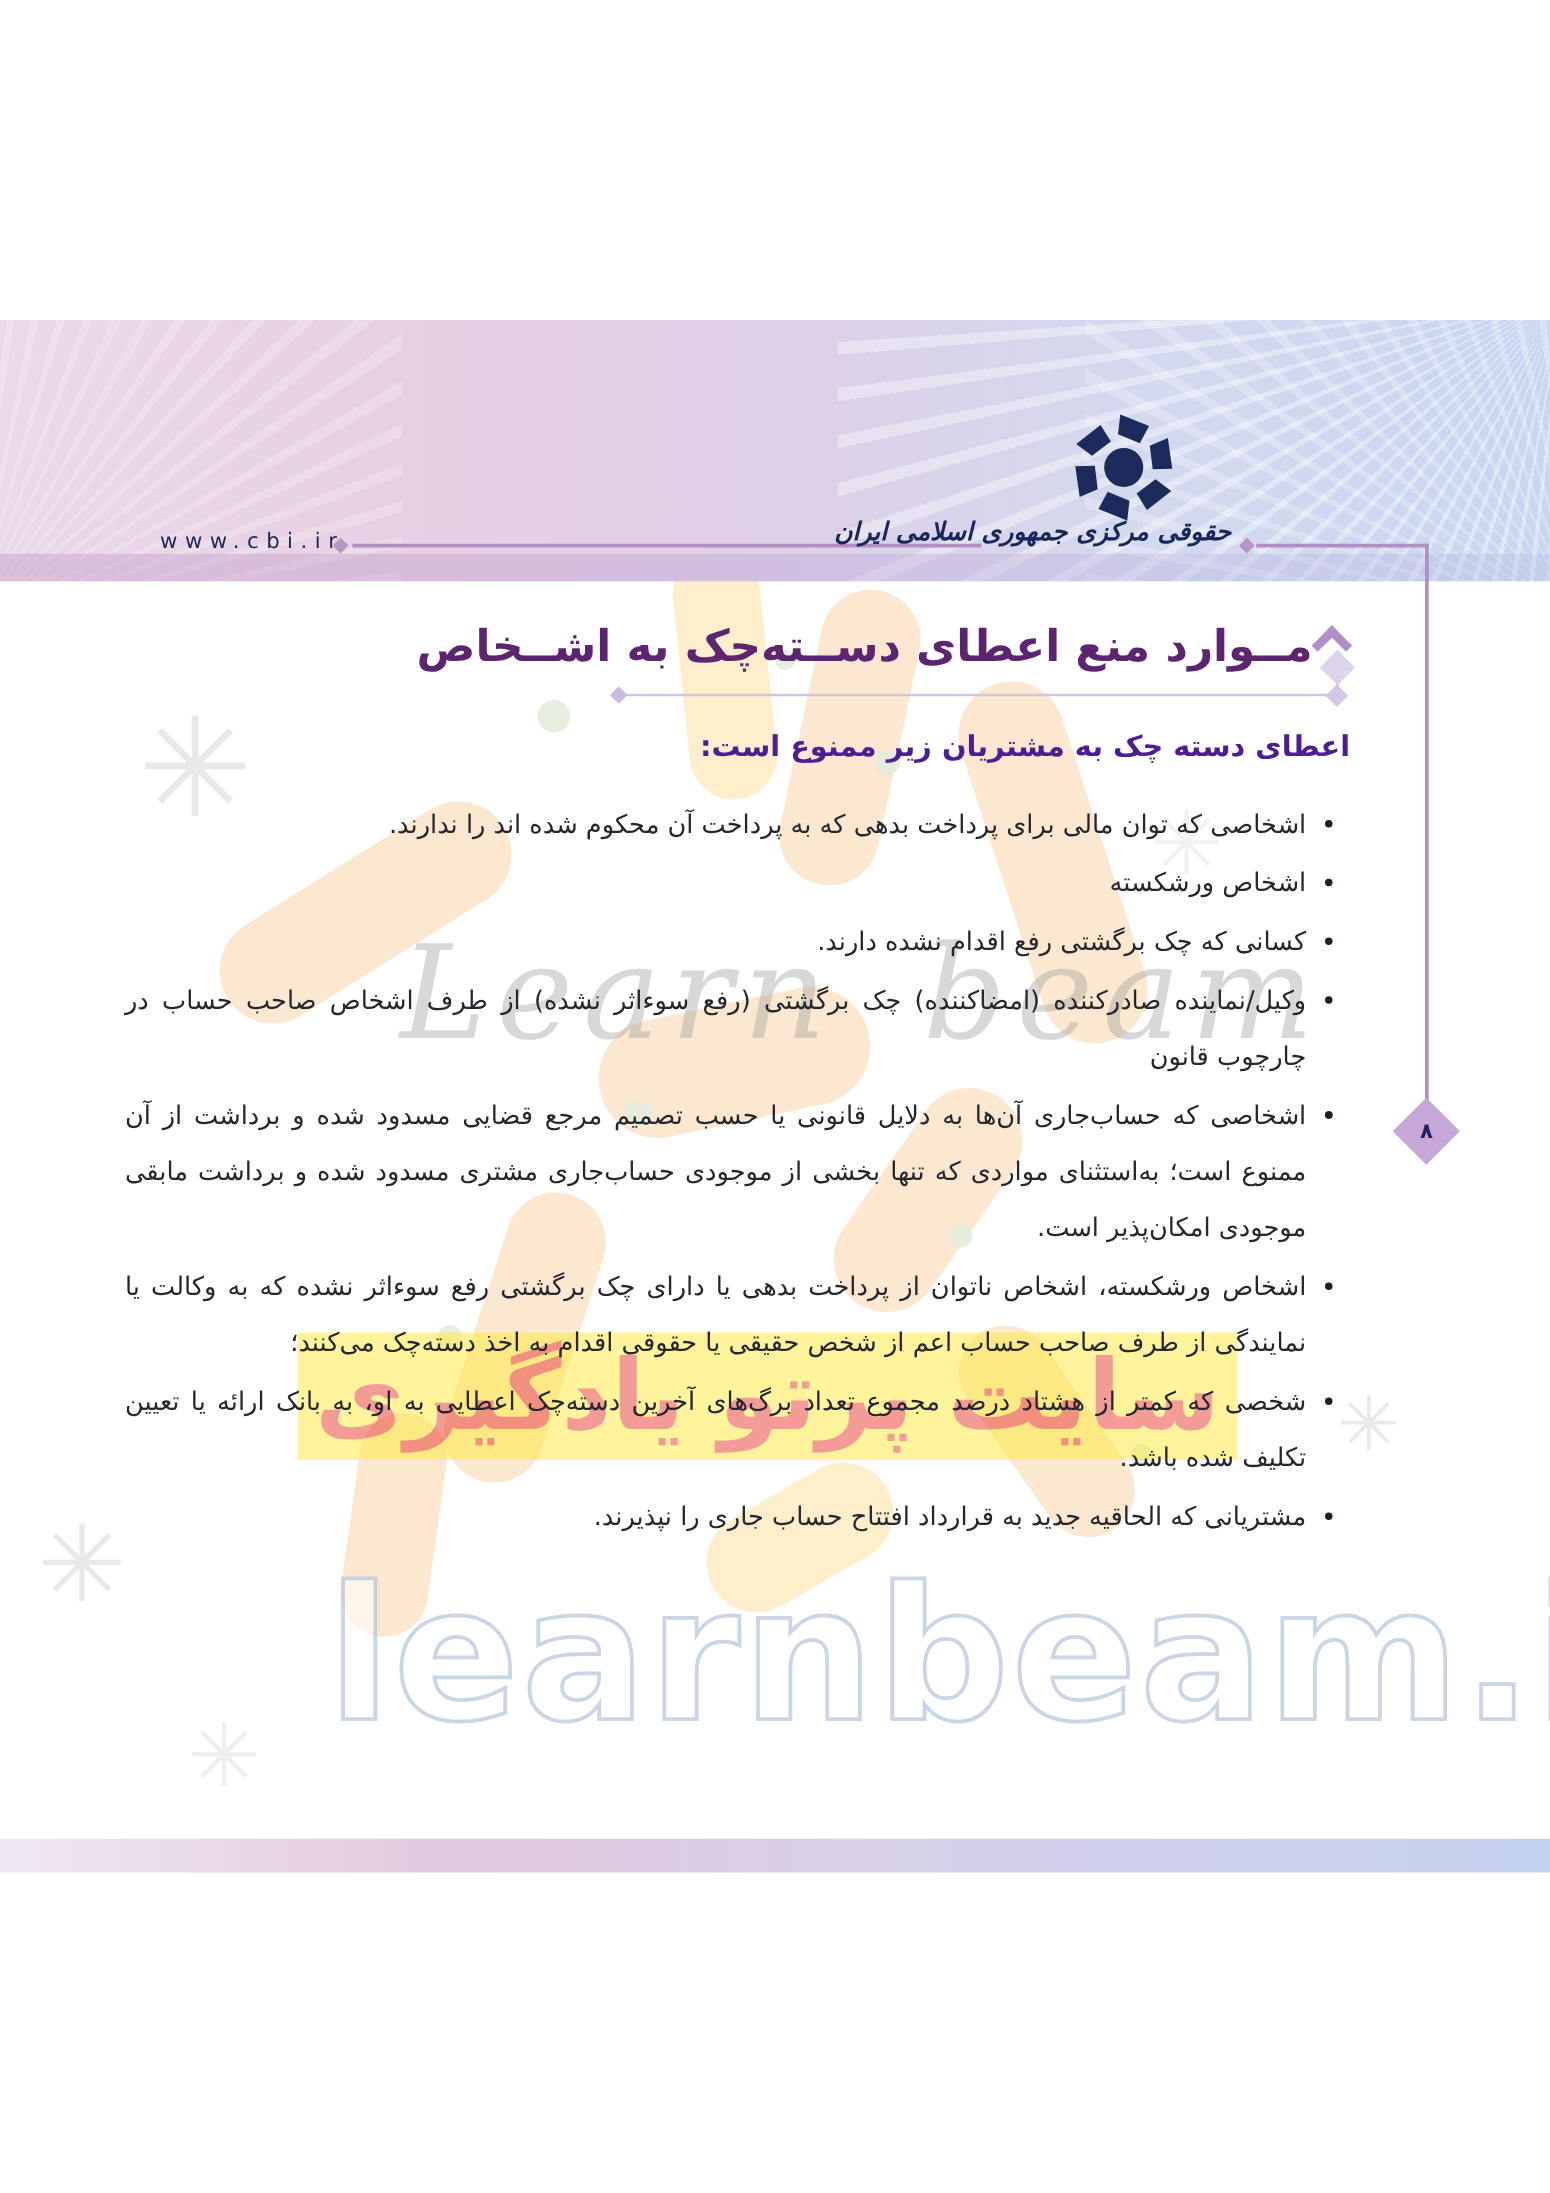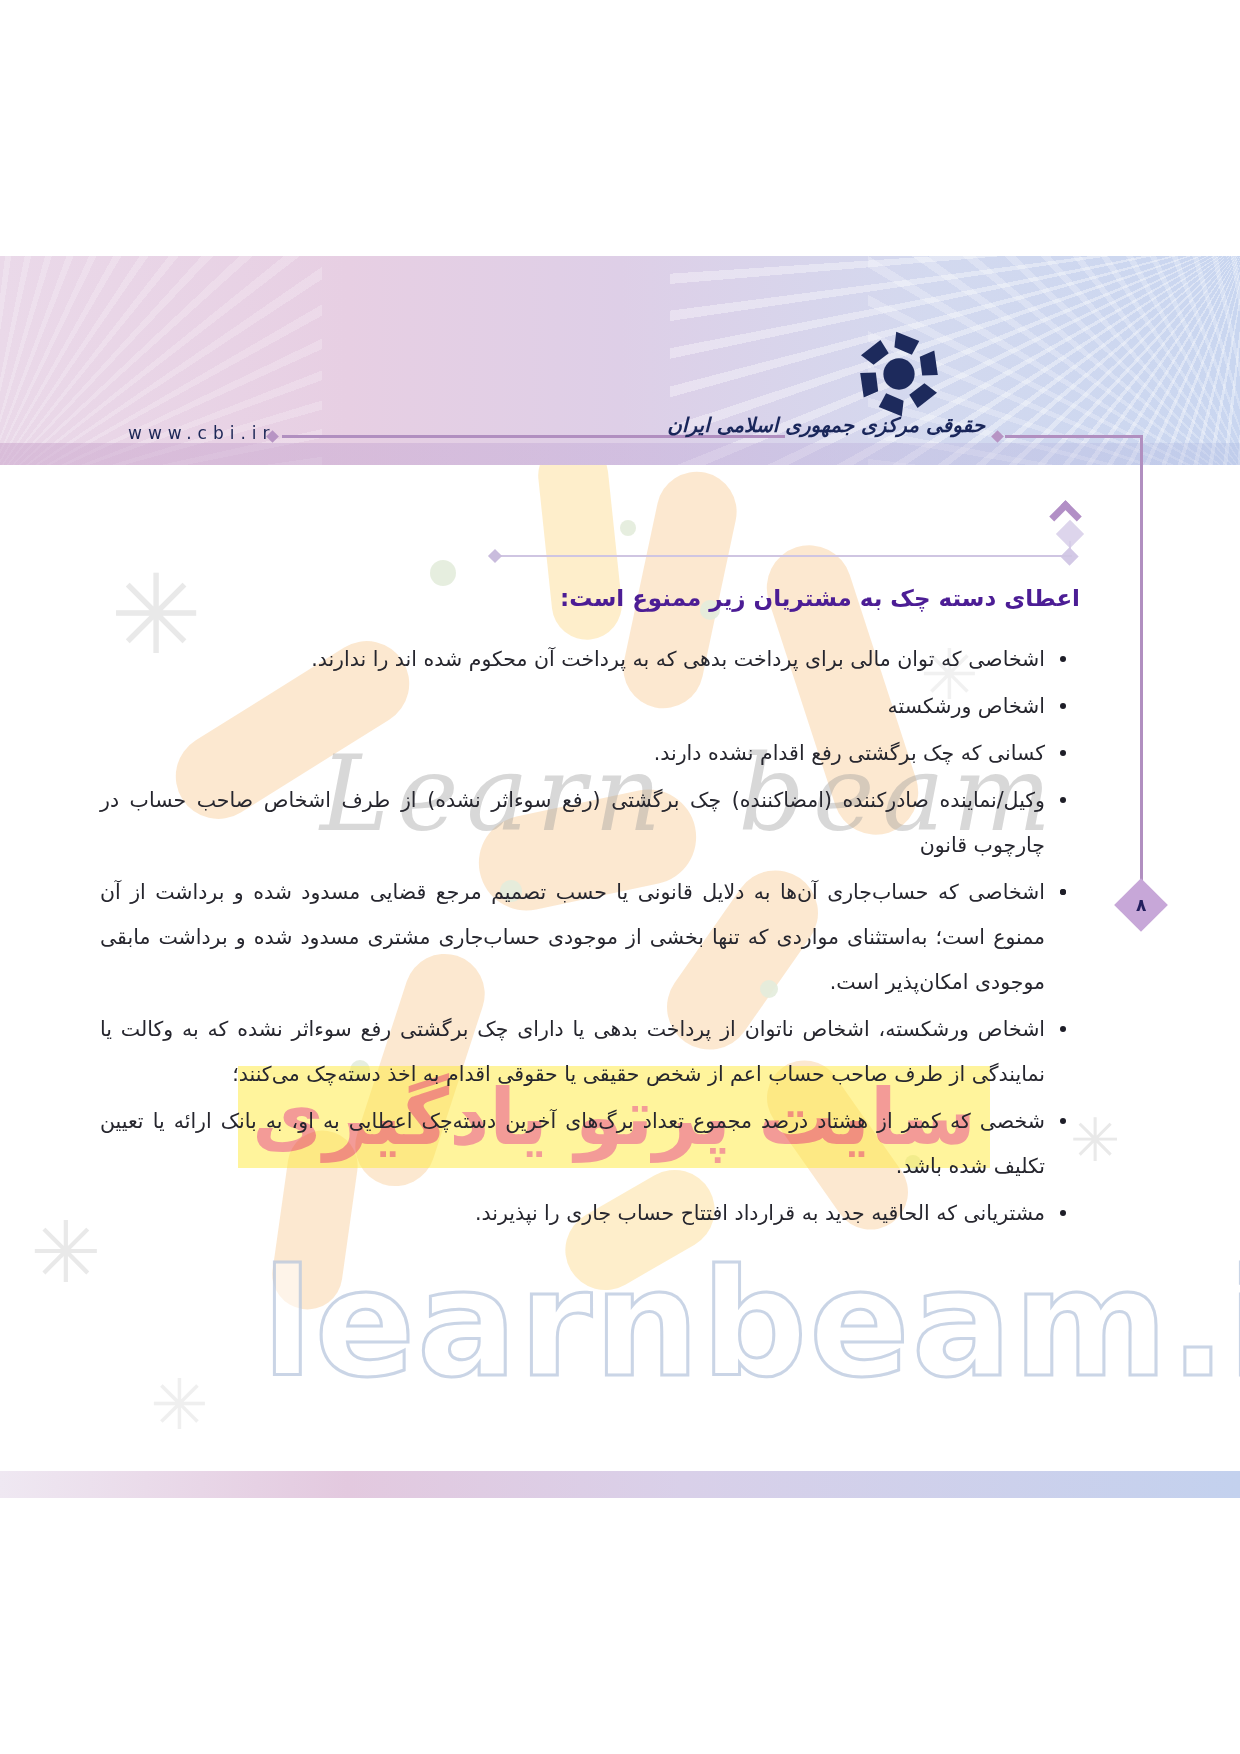--- a/index.html
+++ b/index.html
@@ -143,20 +143,21 @@
 
   <div class="abs page-diamond">
     <span>۸</span>
   </div>
 
   <div class="abs orn-chevron"></div>
   <div class="abs orn-diamond-big"></div>
   <div class="abs orn-stem"></div>
   <div class="abs orn-diamond-small"></div>
 
+  <h1 class="abs title" style="margin:0;">مــوارد منع اعطای دســته‌چک به اشــخاص</h1>
   <div class="abs title-underline"></div>
   <div class="abs underline-diamond"></div>
 
   <div class="abs subtitle">اعطای دسته چک به مشتریان زیر ممنوع است:</div>
 
   <ul class="list">
     <li><span class="bullet"></span><span>اشخاصی که توان مالی برای پرداخت بدهی که به پرداخت آن محکوم شده اند را ندارند.</span></li>
     <li><span class="bullet"></span><span>اشخاص ورشکسته</span></li>
     <li><span class="bullet"></span><span>کسانی که چک برگشتی رفع اقدام نشده دارند.</span></li>
     <li><span class="bullet"></span><span>وکیل/نماینده صادرکننده (امضاکننده) چک برگشتی (رفع سوءاثر نشده) از طرف اشخاص صاحب حساب در چارچوب قانون</span></li>

